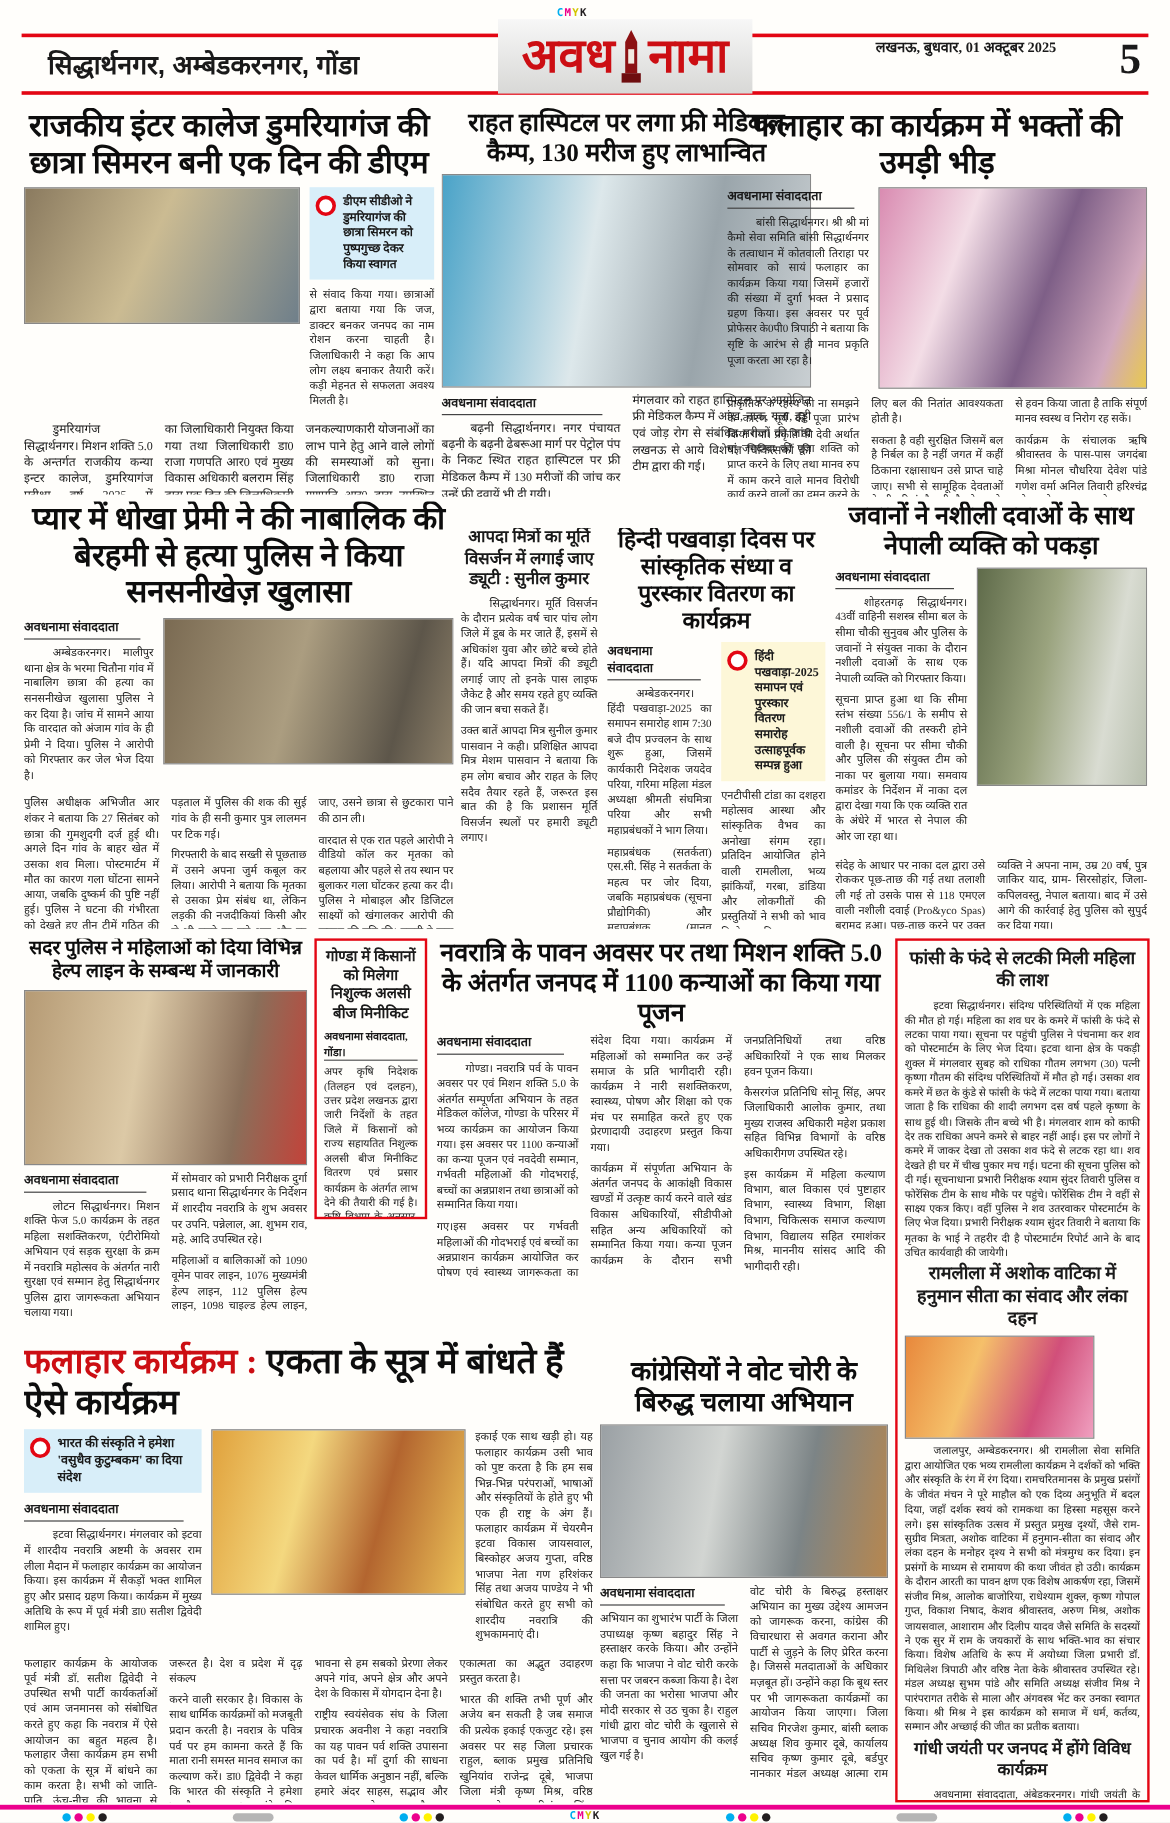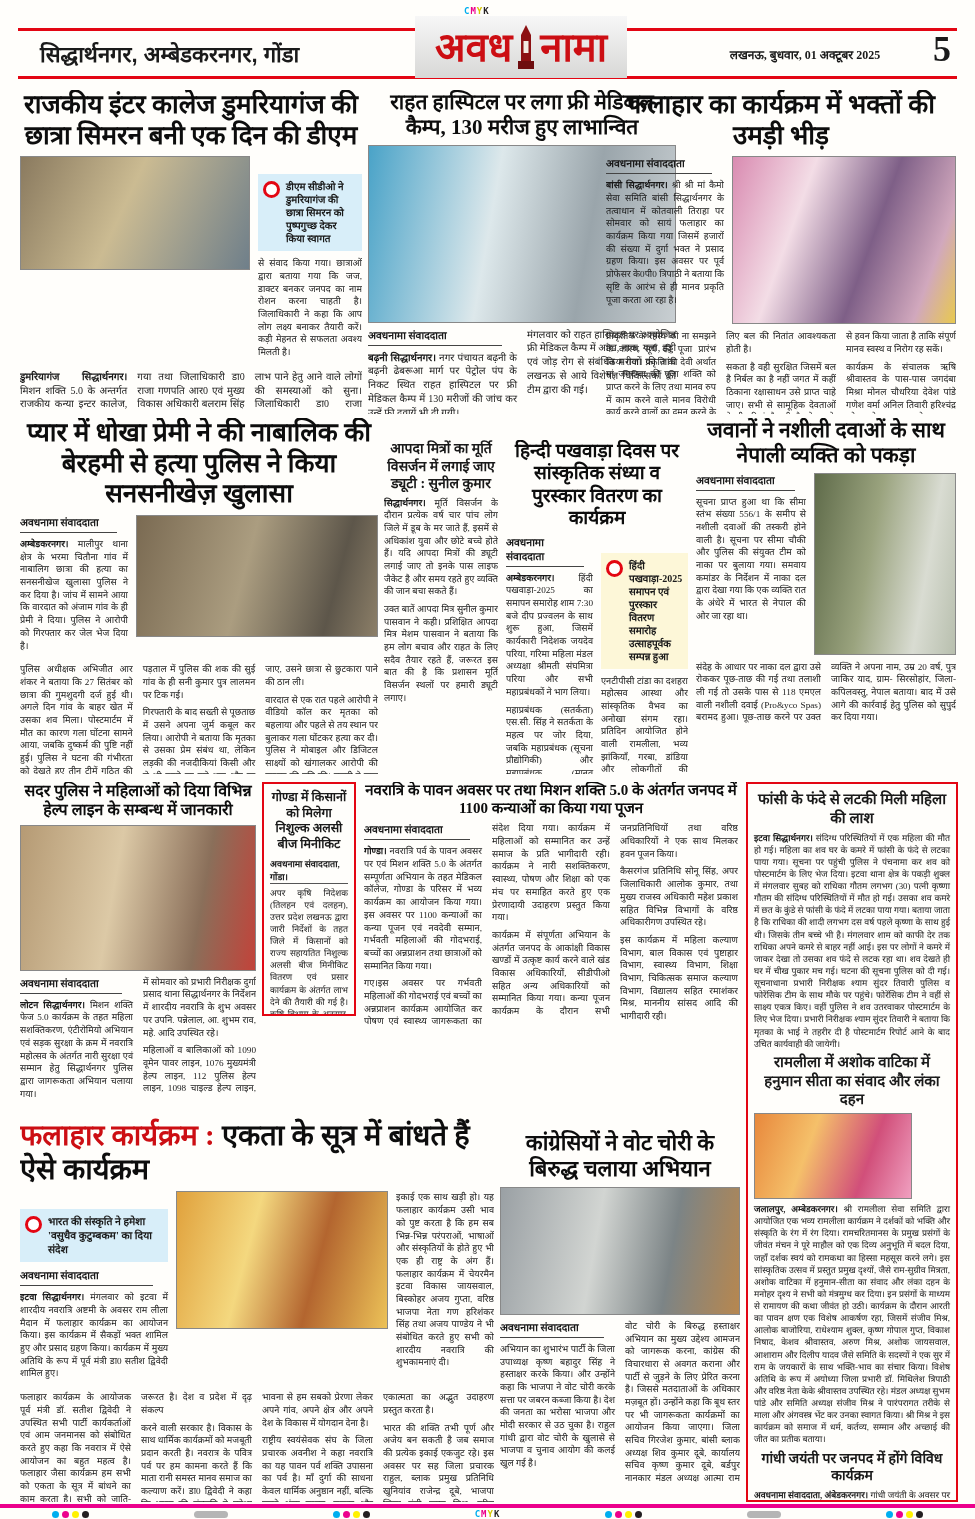--- a/index.html
+++ b/index.html
@@ -7,35 +7,35 @@
         font-family:"Liberation Serif","DejaVu Serif",serif;color:#1a1a1a;overflow:hidden;}
   .rule-red{position:absolute;left:18px;right:18px;height:3px;background:#e30613;}
   .rule-mag{position:absolute;left:0;right:0;height:4px;background:#ec008c;}
   .cmyk{position:absolute;font-family:"DejaVu Sans Mono",monospace;font-size:9px;font-weight:bold;letter-spacing:1px;}
   .cmyk .c{color:#00aeef}.cmyk .m{color:#ec008c}.cmyk .y{color:#d4c400}.cmyk .k{color:#231f20}
   
   #mast-regions{position:absolute;left:40px;top:38px;font-size:22px;font-weight:bold;font-family:"Liberation Sans",sans-serif;}
   #mast-logo{position:absolute;left:415px;top:16px;width:212px;height:62px;background:linear-gradient(#f7f7f7,#d8d8d6);
              display:flex;align-items:center;justify-content:center;gap:3px;}
   #mast-logo .word{font-size:40px;font-weight:bold;color:#cc0e13;font-family:"Liberation Sans",sans-serif;line-height:1;}
-  #mast-date{position:absolute;left:705px;top:46px;width:200px;text-align:center;font-size:12px;font-weight:bold;}
+  #mast-date{position:absolute;left:705px;top:30px;width:200px;text-align:center;font-size:12px;font-weight:bold;}
   #mast-page{position:absolute;right:24px;top:28px;font-size:36px;font-weight:bold;font-family:"Liberation Serif",serif;}
   
   .art{position:absolute;overflow:hidden;}
   .hl{font-weight:bold;line-height:1.18;text-align:center;margin:0 0 5px 0;color:#0d0d0d;}
   .hl.left{text-align:left;}
   .byline{font-weight:bold;font-size:10.5px;border-bottom:1.5px solid #444;padding-bottom:3px;margin-bottom:5px;width:90%;}
   .p{font-size:10px;line-height:1.38;text-align:justify;margin:0 0 5px 0;}
   .p.small{font-size:9.2px;}
-  .dl{font-weight:bold;}
+  .dl{font-weight:normal;margin-left:24px;}
   .photo{width:100%;border:1px solid #888;box-sizing:border-box;}
   .row{display:flex;gap:8px;}
   .colsbox{column-gap:10px;}
   .c2{column-count:2;}.c3{column-count:3;}.c4{column-count:4;}
-  .bbox{display:flex;gap:6px;padding:6px 5px;margin-bottom:6px;align-items:flex-start;margin-top:18px;}
+  .bbox{display:flex;gap:6px;padding:6px 5px;margin-bottom:6px;align-items:flex-start;}
   .bbox .txt{font-weight:bold;font-size:11px;line-height:1.3;}
   .bdot{flex:0 0 11px;width:11px;height:11px;border:3px solid #e30613;border-radius:50%;background:#fff;margin-top:1px;}
   .blue{background:#d8eef9;}
   .yell{background:#fdf7d8;}
   .redbox{border:2px solid #e30613;box-sizing:border-box;padding:6px;}
   .minihl{font-weight:bold;text-align:center;line-height:1.25;margin:0 0 4px 0;}
 </style>
 </head>
 <body>
 
@@ -144,20 +144,21 @@
         <p class="p small">एनटीपीसी टांडा का दशहरा महोत्सव आस्था और सांस्कृतिक वैभव का अनोखा संगम रहा। प्रतिदिन आयोजित होने वाली रामलीला, भव्य झांकियाँ, गरबा, डांडिया और लोकगीतों की प्रस्तुतियों ने सभी को भाव विभोर कर दिया।</p>
       </div>
     </div>
   </div>
 
   <div class="art" style="left:696px;top:418px;width:260px;height:356px;">
     <h2 class="hl" style="font-size:21px;">जवानों ने नशीली दवाओं के साथ नेपाली व्यक्ति को पकड़ा</h2>
     <div class="row">
       <div style="flex:0 0 110px;">
         <div class="byline">अवधनामा संवाददाता</div>
+        <p class="p small"><span class="dl">शोहरतगढ़ सिद्धार्थनगर।</span> <span>43वीं वाहिनी सशस्त्र सीमा बल के सीमा चौकी सुनुवब और पुलिस के जवानों ने संयुक्त नाका के दौरान नशीली दवाओं के साथ एक नेपाली व्यक्ति को गिरफ्तार किया।</span></p>
         <p class="p small">सूचना प्राप्त हुआ था कि सीमा स्तंभ संख्या 556/1 के समीप से नशीली दवाओं की तस्करी होने वाली है। सूचना पर सीमा चौकी और पुलिस की संयुक्त टीम को नाका पर बुलाया गया। समवाय कमांडर के निर्देशन में नाका दल द्वारा देखा गया कि एक व्यक्ति रात के अंधेरे में भारत से नेपाल की ओर जा रहा था।</p>
       </div>
       <div class="photo" style="flex:1;height:182px;background:linear-gradient(100deg,#5f6b4a,#9aa37e 40%,#d9dcd2 75%,#b8bfae);"></div>
     </div>
     <div class="colsbox c2" style="margin-top:6px;height:100px;">
       <p class="p small">संदेह के आधार पर नाका दल द्वारा उसे रोककर पूछ-ताछ की गई तथा तलाशी ली गई तो उसके पास से 118 एमएल वाली नशीली दवाई (Pro&amp;yco Spas) बरामद हुआ। पूछ-ताछ करने पर उक्त व्यक्ति ने अपना नाम, उम्र 20 वर्ष, पुत्र जाकिर याद, ग्राम- सिरसोहांर, जिला- कपिलवस्तु, नेपाल बताया। बाद में उसे आगे की कार्रवाई हेतु पुलिस को सुपुर्द कर दिया गया।</p>
     </div>
   </div>
 
   <div class="art" style="left:20px;top:782px;width:236px;height:330px;">
@@ -172,21 +173,21 @@
   </div>
 
   <div class="art redbox" style="left:262px;top:782px;width:94px;height:234px;">
     <h3 class="minihl" style="font-size:12.5px;">गोण्डा में किसानों को मिलेगा निशुल्क अलसी बीज मिनीकिट</h3>
     <div style="font-weight:bold;font-size:9px;border-bottom:1px solid #555;margin-bottom:3px;">अवधनामा संवाददाता, गोंडा।</div>
     <p class="p" style="font-size:8.8px;">अपर कृषि निदेशक (तिलहन एवं दलहन), उत्तर प्रदेश लखनऊ द्वारा जारी निर्देशों के तहत जिले में किसानों को राज्य सहायतित निशुल्क अलसी बीज मिनीकिट वितरण एवं प्रसार कार्यक्रम के अंतर्गत लाभ देने की तैयारी की गई है। कृषि विभाग के अनुसार, किसानों को निशुल्क बीज मिनीकिट प्राप्त करने के लिए विभागीय पोर्टल पर ऑनलाइन आवेदन करना होगा।</p>
     <p class="p" style="font-size:8.8px;">वितरण 24 सितंबर से 12 अक्टूबर 2025 तक किसान ऑनलाइन आवेदन कर सकते हैं।</p>
   </div>
 
   <div class="art" style="left:364px;top:782px;width:374px;height:330px;">
-    <h2 class="hl" style="font-size:15px;">नवरात्रि के पावन अवसर पर तथा मिशन शक्ति 5.0 के अंतर्गत जनपद में 1100 कन्याओं का किया गया पूजन</h2>
+    <h2 class="hl" style="font-size:21px;">नवरात्रि के पावन अवसर पर तथा मिशन शक्ति 5.0 के अंतर्गत जनपद में 1100 कन्याओं का किया गया पूजन</h2>
     <div class="colsbox c3" style="height:258px;">
       <div class="byline">अवधनामा संवाददाता</div>
       <p class="p small"><span class="dl">गोण्डा।</span> <span>नवरात्रि पर्व के पावन अवसर पर एवं मिशन शक्ति 5.0 के अंतर्गत सम्पूर्णता अभियान के तहत मेडिकल कॉलेज, गोण्डा के परिसर में भव्य कार्यक्रम का आयोजन किया गया। इस अवसर पर 1100 कन्याओं का कन्या पूजन एवं नवदेवी सम्मान, गर्भवती महिलाओं की गोदभराई, बच्चों का अन्नप्राशन तथा छात्राओं को सम्मानित किया गया।</span></p>
       <p class="p small">गए।इस अवसर पर गर्भवती महिलाओं की गोदभराई एवं बच्चों का अन्नप्राशन कार्यक्रम आयोजित कर पोषण एवं स्वास्थ्य जागरूकता का संदेश दिया गया। कार्यक्रम में महिलाओं को सम्मानित कर उन्हें समाज के प्रति भागीदारी रही। कार्यक्रम ने नारी सशक्तिकरण, स्वास्थ्य, पोषण और शिक्षा को एक मंच पर समाहित करते हुए एक प्रेरणादायी उदाहरण प्रस्तुत किया गया।</p>
       <p class="p small">कार्यक्रम में संपूर्णता अभियान के अंतर्गत जनपद के आकांक्षी विकास खण्डों में उत्कृष्ट कार्य करने वाले खंड विकास अधिकारियों, सीडीपीओ सहित अन्य अधिकारियों को सम्मानित किया गया। कन्या पूजन कार्यक्रम के दौरान सभी जनप्रतिनिधियों तथा वरिष्ठ अधिकारियों ने एक साथ मिलकर हवन पूजन किया।</p>
       <p class="p small">कैसरगंज प्रतिनिधि सोनू सिंह, अपर जिलाधिकारी आलोक कुमार, तथा मुख्य राजस्व अधिकारी महेश प्रकाश सहित विभिन्न विभागों के वरिष्ठ अधिकारीगण उपस्थित रहे।</p>
       <p class="p small">इस कार्यक्रम में महिला कल्याण विभाग, बाल विकास एवं पुष्टाहार विभाग, स्वास्थ्य विभाग, शिक्षा विभाग, चिकित्सक समाज कल्याण विभाग, विद्यालय सहित रमाशंकर मिश्र, माननीय सांसद आदि की भागीदारी रही।</p>
     </div>
   </div>
 

